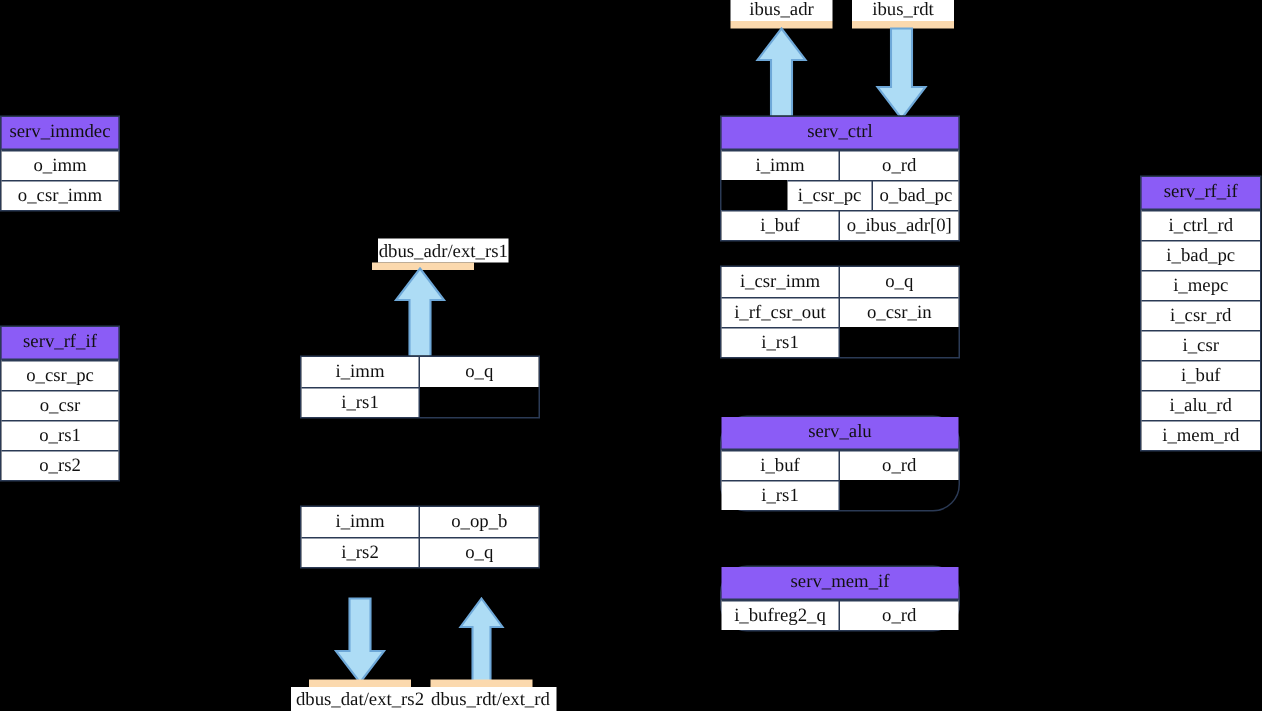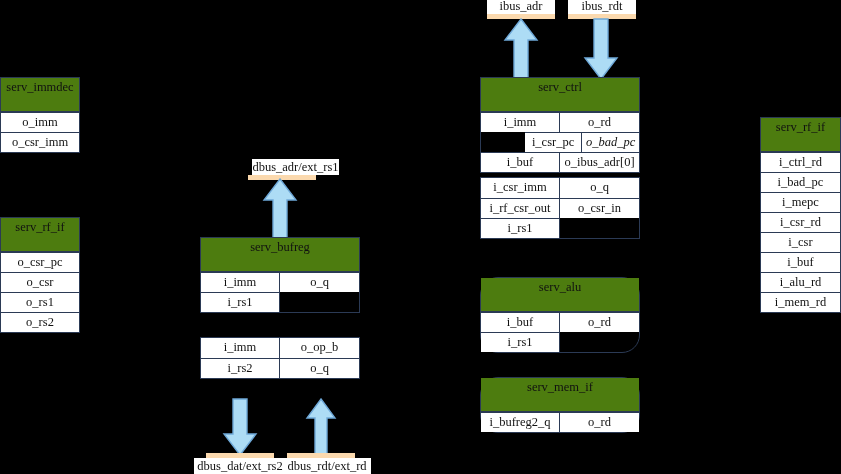--- a/index.html
+++ b/index.html
@@ -12,26 +12,26 @@
   .stage{position:absolute;left:0;top:0;width:841px;height:474px;}
 
   
   .module{
     position:absolute;
     border:1px solid #2b3a55;
     box-sizing:border-box;
     background:#000;
   }
   .mod-title{
-    background:#4d7c0f;
+    background:#8b5cf6;
     border-bottom:1px solid #2b3a55;
     text-align:center;
     font-size:12.5px;
     line-height:18px;
-    height:34px;
+    height:22px;
     color:#111;
     box-sizing:border-box;
     white-space:nowrap;
     overflow:hidden;
   }
   .row{
     display:flex;
     height:20px;
     box-sizing:border-box;
   }
@@ -132,21 +132,20 @@
   <div class="buslabel" style="left:252px;top:159px;width:87px;height:16px;">dbus_adr/ext_rs1</div>
   <div class="busbar" style="left:248px;top:175px;width:68px;"></div>
 
   <div class="arrow" style="left:262px;top:178px;width:36px;height:62px;">
     <svg width="36" height="62" viewBox="0 0 36 62">
       <polygon points="18,1 34,22 25,22 25,61 11,61 11,22 2,22" fill="#addcf5" stroke="#6ea8d8" stroke-width="1.4"></polygon>
     </svg>
   </div>
 
   <div class="module" style="left:200px;top:237px;width:160px;">
-    <div class="mod-title">serv_bufreg</div>
     <div class="row">
       <div class="cell" style="width:80px;">i_imm</div>
       <div class="cell last" style="width:80px;">o_q</div>
     </div>
     <div class="row">
       <div class="cell" style="width:80px;">i_rs1</div>
       <div class="cell empty" style="width:80px;"></div>
     </div>
   </div>
 
@@ -180,21 +179,21 @@
   <div class="buslabel" style="left:283px;top:458px;width:88px;height:16px;">dbus_rdt/ext_rd</div>
 
   <div class="module" style="left:480px;top:77px;width:160px;">
     <div class="mod-title">serv_ctrl</div>
     <div class="row">
       <div class="cell" style="width:80px;">i_imm</div>
       <div class="cell last" style="width:80px;">o_rd</div>
     </div>
     <div class="row">
       <div class="cell" style="width:80px;margin-left:44px;">i_csr_pc</div>
-      <div class="cell last" style="width:80px;font-style:italic;">o_bad_pc</div>
+      <div class="cell last" style="width:80px;">o_bad_pc</div>
     </div>
     <div class="row">
       <div class="cell" style="width:80px;">i_buf</div>
       <div class="cell last" style="width:80px;">o_ibus_adr[0]</div>
     </div>
   </div>
 
   <div class="module" style="left:480px;top:177px;width:160px;">
     <div class="row">
       <div class="cell" style="width:80px;">i_csr_imm</div>

